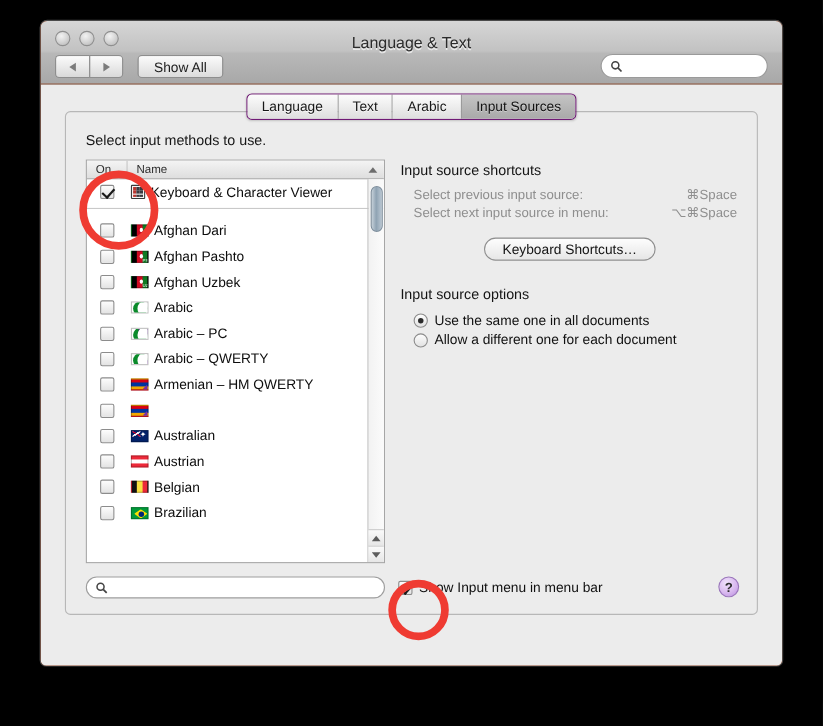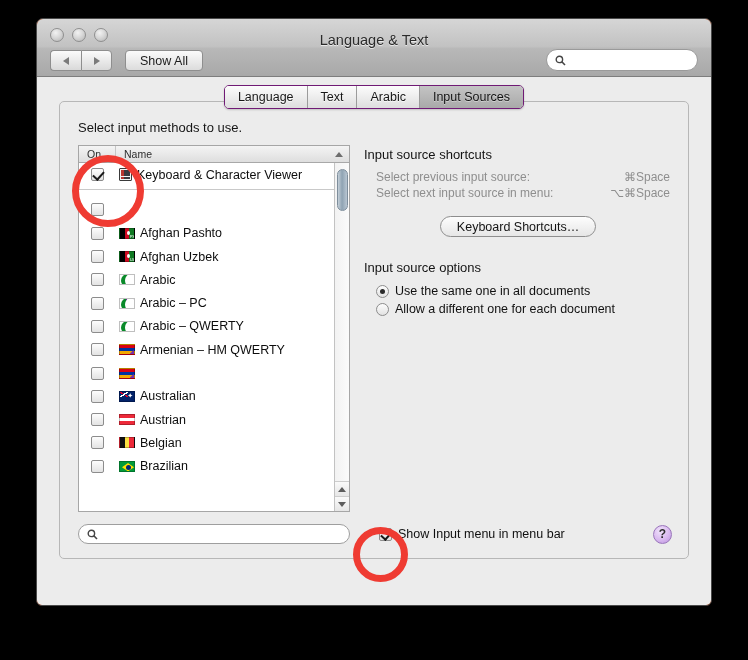--- a/index.html
+++ b/index.html
@@ -241,21 +241,21 @@
     border: 1px solid #8c8c8c; position: relative;
   }
   .radio.on::after {
     content: ""; position: absolute; left: 3px; top: 3px;
     width: 5px; height: 5px; border-radius: 50%; background: #2a2a2a;
   }
 
   
   .bottombar {
     position: absolute; left: 18px; right: 16px; bottom: 14px;
-    display: flex; align-items: center; gap: 29px;
+    display: flex; gap: 12px;
   }
   .bottom-search {
     width: 272px; height: 20px;
     background: #fff; border: 1px solid #9e9e9e; border-radius: 10px;
     display: flex; align-items: center; padding: 0 8px;
   }
   .chk-label { display: flex; align-items: center; gap: 6px; font-size: 12.5px; color: #101010; }
   .helpbtn {
     margin-left: auto;
     width: 19px; height: 19px; border-radius: 50%;
@@ -356,20 +356,26 @@
                   <span>Keyboard &amp; Character Viewer</span>
                 </div>
               </div>
               <div class="sep"></div>
 
               <div id="rows">
                   <div class="row">
                     <div class="cb-cell">
                       <div class="cbox"></div>
                     </div>
+                    <div class="nm-cell">
+                      <span class="flag f-afghan">
+                        <span class="badge">FA</span>
+                      </span>
+                      <span>Afghan Dari</span>
+                    </div>
                   </div>
                   <div class="row">
                     <div class="cb-cell">
                       <div class="cbox"></div>
                     </div>
                     <div class="nm-cell">
                       <span class="flag f-afghan">
                         <span class="badge">PS</span>
                       </span>
                       <span>Afghan Pashto</span>

